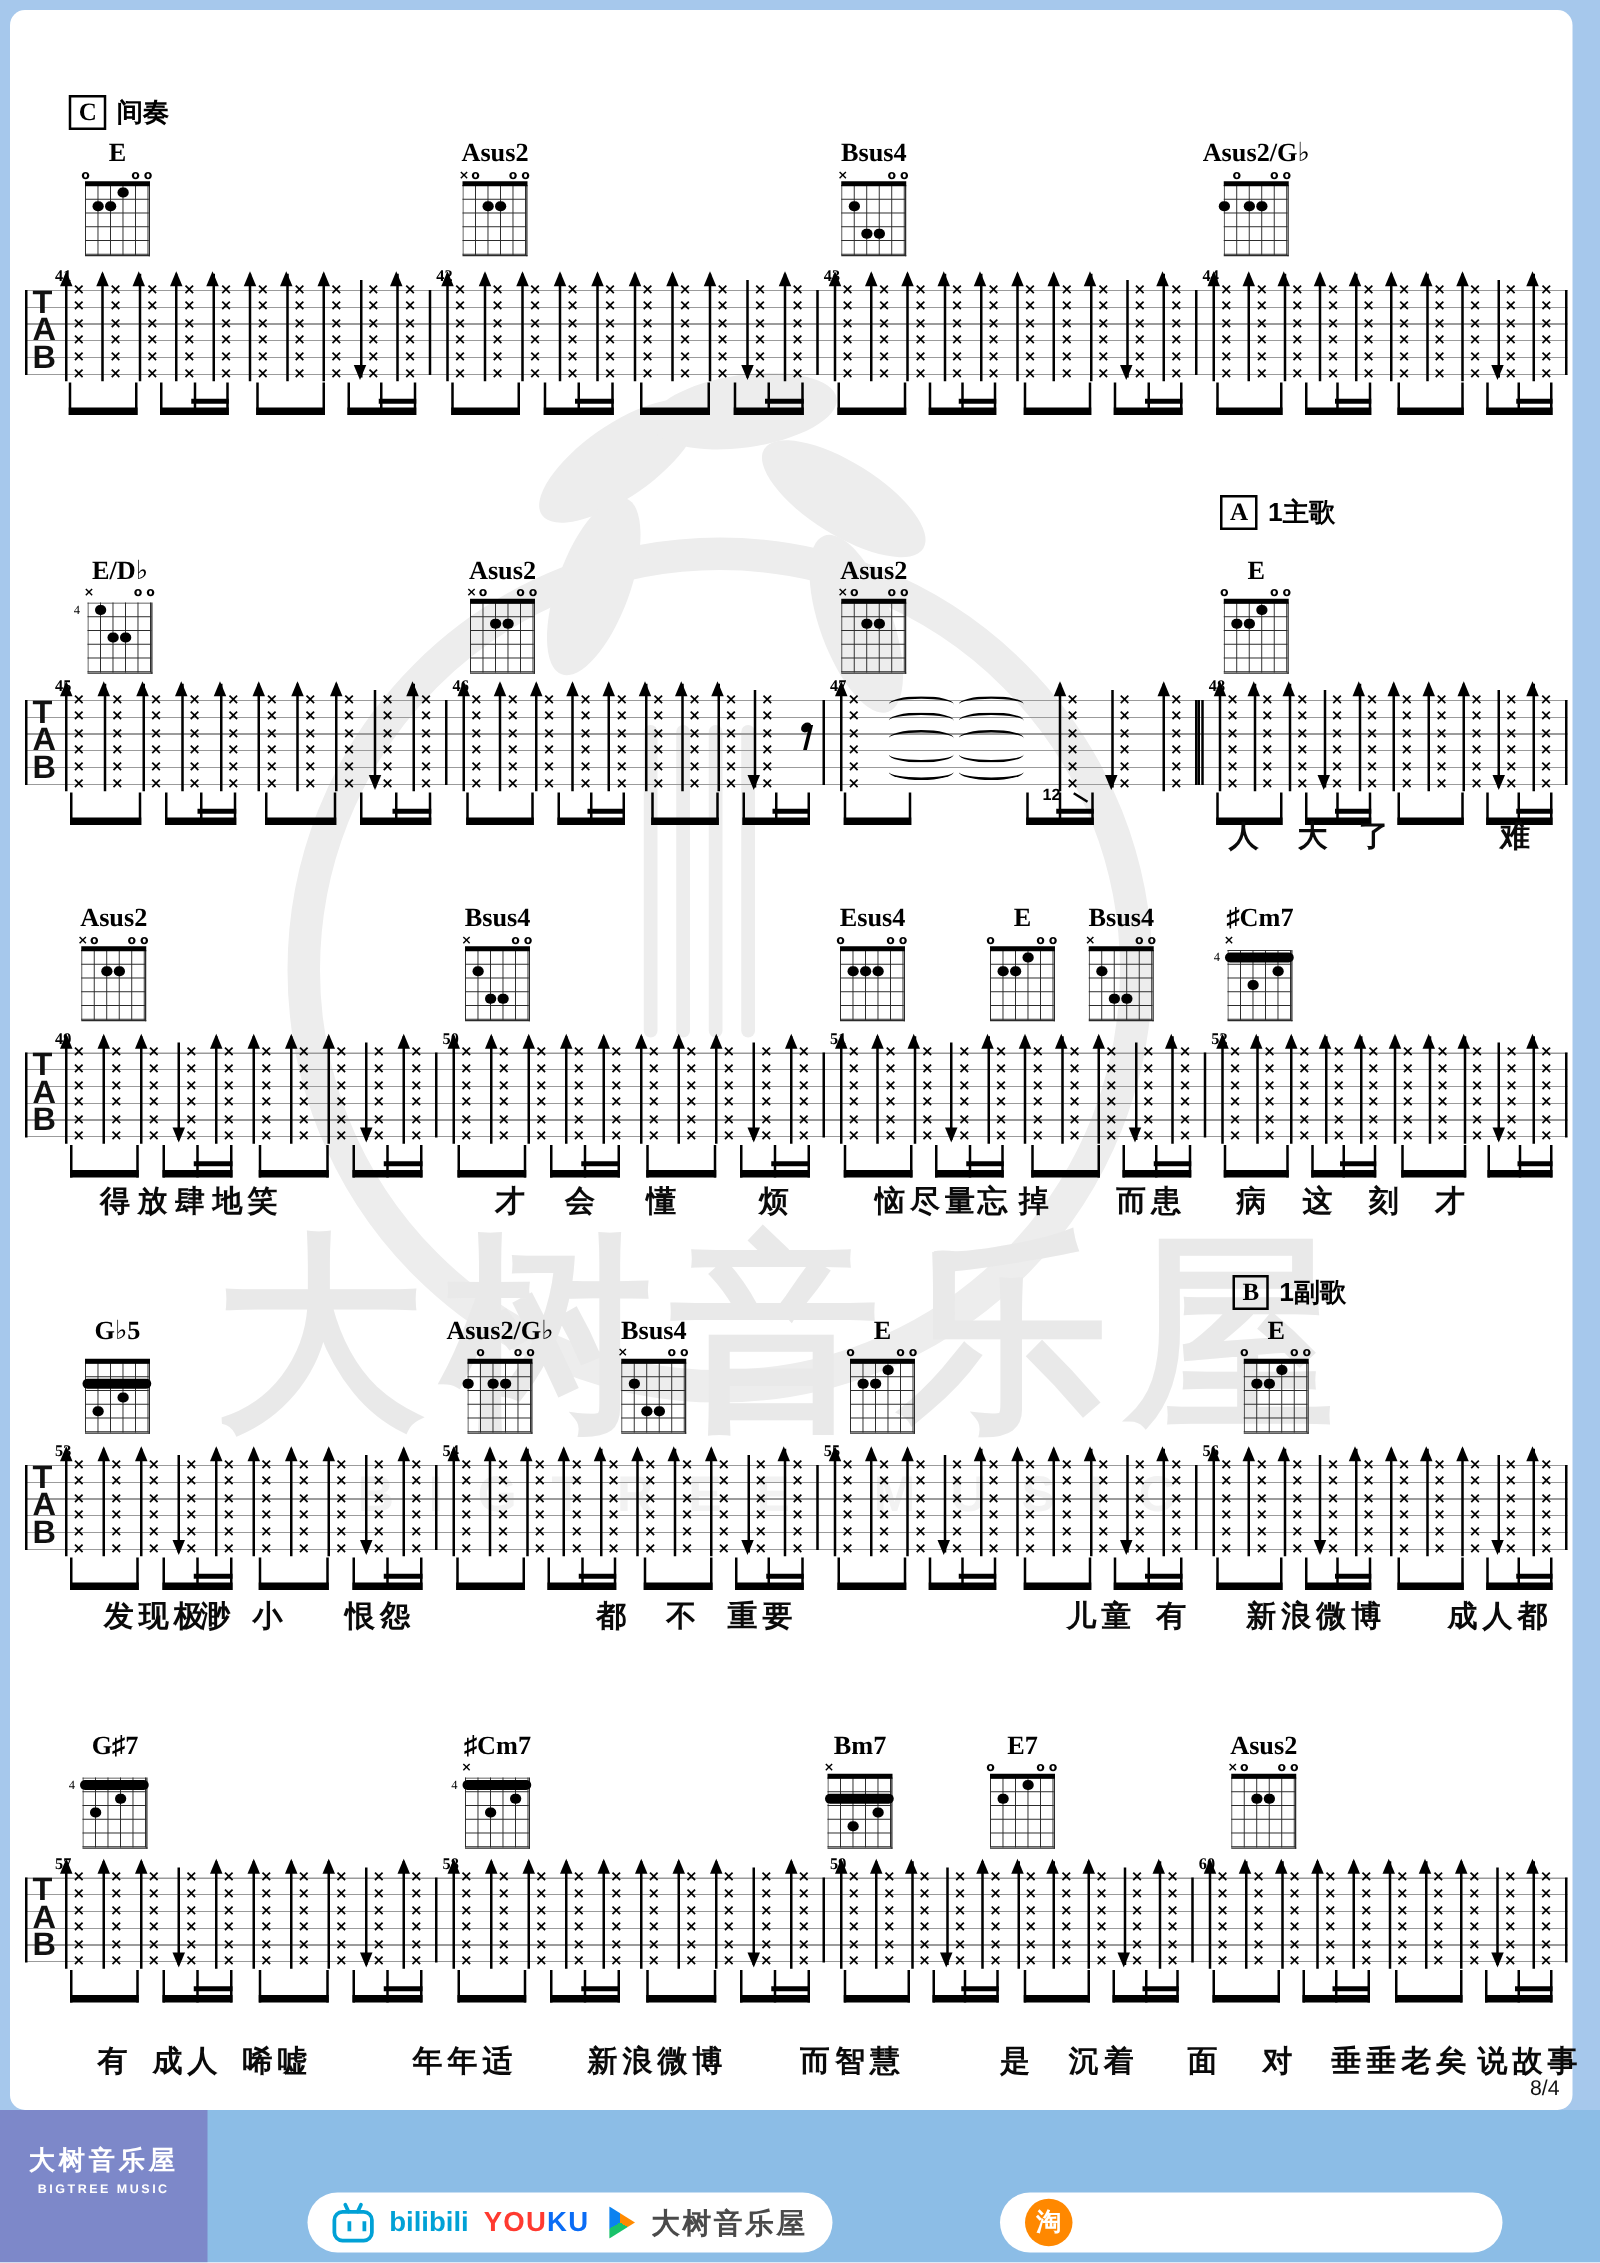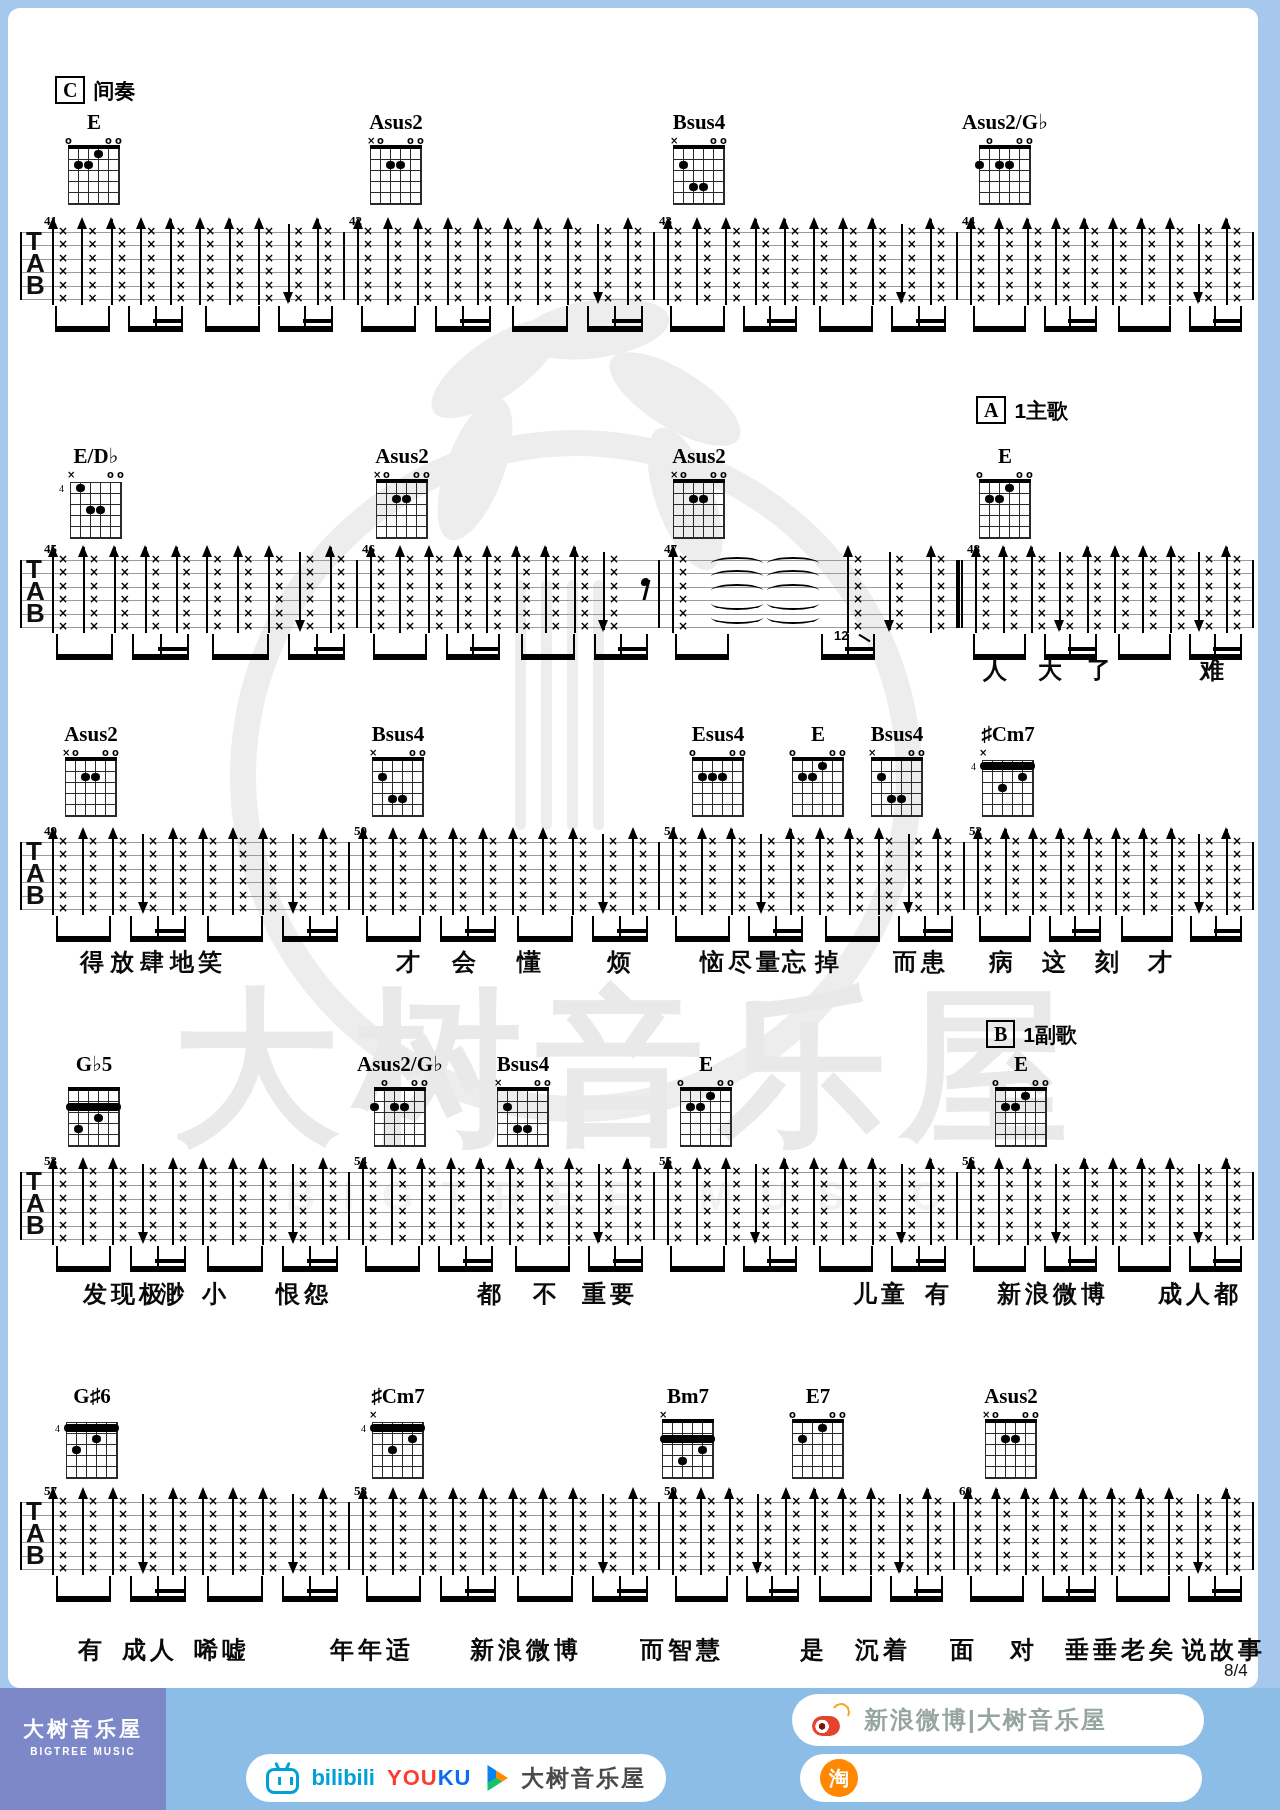--- a/index.html
+++ b/index.html
@@ -1120,21 +1120,21 @@
             <span class="cm" style="left: -3px;">×</span>
             <span class="cm" style="left: 37px;">o</span>
             <span class="cm" style="left: 47px;">o</span>
           </div>
           <div class="cgrid nut">
             <span class="cdot" style="left: 6px; top: 12.5px;"></span>
             <span class="cdot" style="left: 16px; top: 34.5px;"></span>
             <span class="cdot" style="left: 26px; top: 34.5px;"></span>
           </div>
         </div>
-        <div class="chord" style="left: 692px; top: 748px;">
+        <div class="chord" style="left: 672px; top: 748px;">
           <div class="cname">Esus4</div>
           <div class="cmk">
             <span class="cm" style="left: -3px;">o</span>
             <span class="cm" style="left: 37px;">o</span>
             <span class="cm" style="left: 47px;">o</span>
           </div>
           <div class="cgrid nut">
             <span class="cdot" style="left: 6px; top: 12.5px;"></span>
             <span class="cdot" style="left: 16px; top: 12.5px;"></span>
             <span class="cdot" style="left: 26px; top: 12.5px;"></span>
@@ -2186,21 +2186,21 @@
         <span class="lyr" style="left: 477px; top: 1282px;">都</span>
         <span class="lyr" style="left: 533px; top: 1282px;">不</span>
         <span class="lyr" style="left: 582px; top: 1282px;">重要</span>
         <span class="lyr" style="left: 853px; top: 1282px;">儿童</span>
         <span class="lyr" style="left: 925px; top: 1282px;">有</span>
         <span class="lyr" style="left: 997px; top: 1282px;">新浪微博</span>
         <span class="lyr" style="left: 1158px; top: 1282px;">成人都</span>
       </div>
       <div class="system">
         <div class="chord" style="left: 66px; top: 1410px;">
-          <div class="cname">G♯6</div>
+          <div class="cname">G♯7</div>
           <div class="cmk"></div>
           <div class="cgrid">
             <span class="cbarre" style="top: 2px;"></span>
             <span class="cdot" style="left: 6px; top: 23.5px;"></span>
             <span class="cdot" style="left: 26px; top: 12.5px;"></span>
           </div>
           <span class="cfret">4</span>
         </div>
         <div class="chord" style="left: 372px; top: 1410px;">
           <div class="cname">♯Cm7</div>
@@ -2724,27 +2724,20 @@
       </div>
     </div>
 
   <div class="pagenum">8/4</div>
 
   <div class="footband"></div>
   <div class="brand">
     <div class="brand-cn">大树音乐屋</div>
     <div class="brand-en">BIGTREE MUSIC</div>
   </div>
-  <div class="pill p2">
-    <span class="ic-weibo">
-        <i class="wb1"></i>
-        <i class="wb2"></i>
-      </span>
-    <span class="t g">新浪微博|大树音乐屋</span>
-  </div>
   <div class="pill p3">
     <span class="ic-bili"></span>
     <span class="t bili">bilibili</span>
     <span class="yk">
         <span class="t yk1">YOU</span>
         <span class="t yk2">KU</span>
       </span>
     <span class="ic-play"></span>
     <span class="t dark">大树音乐屋</span>
   </div>

